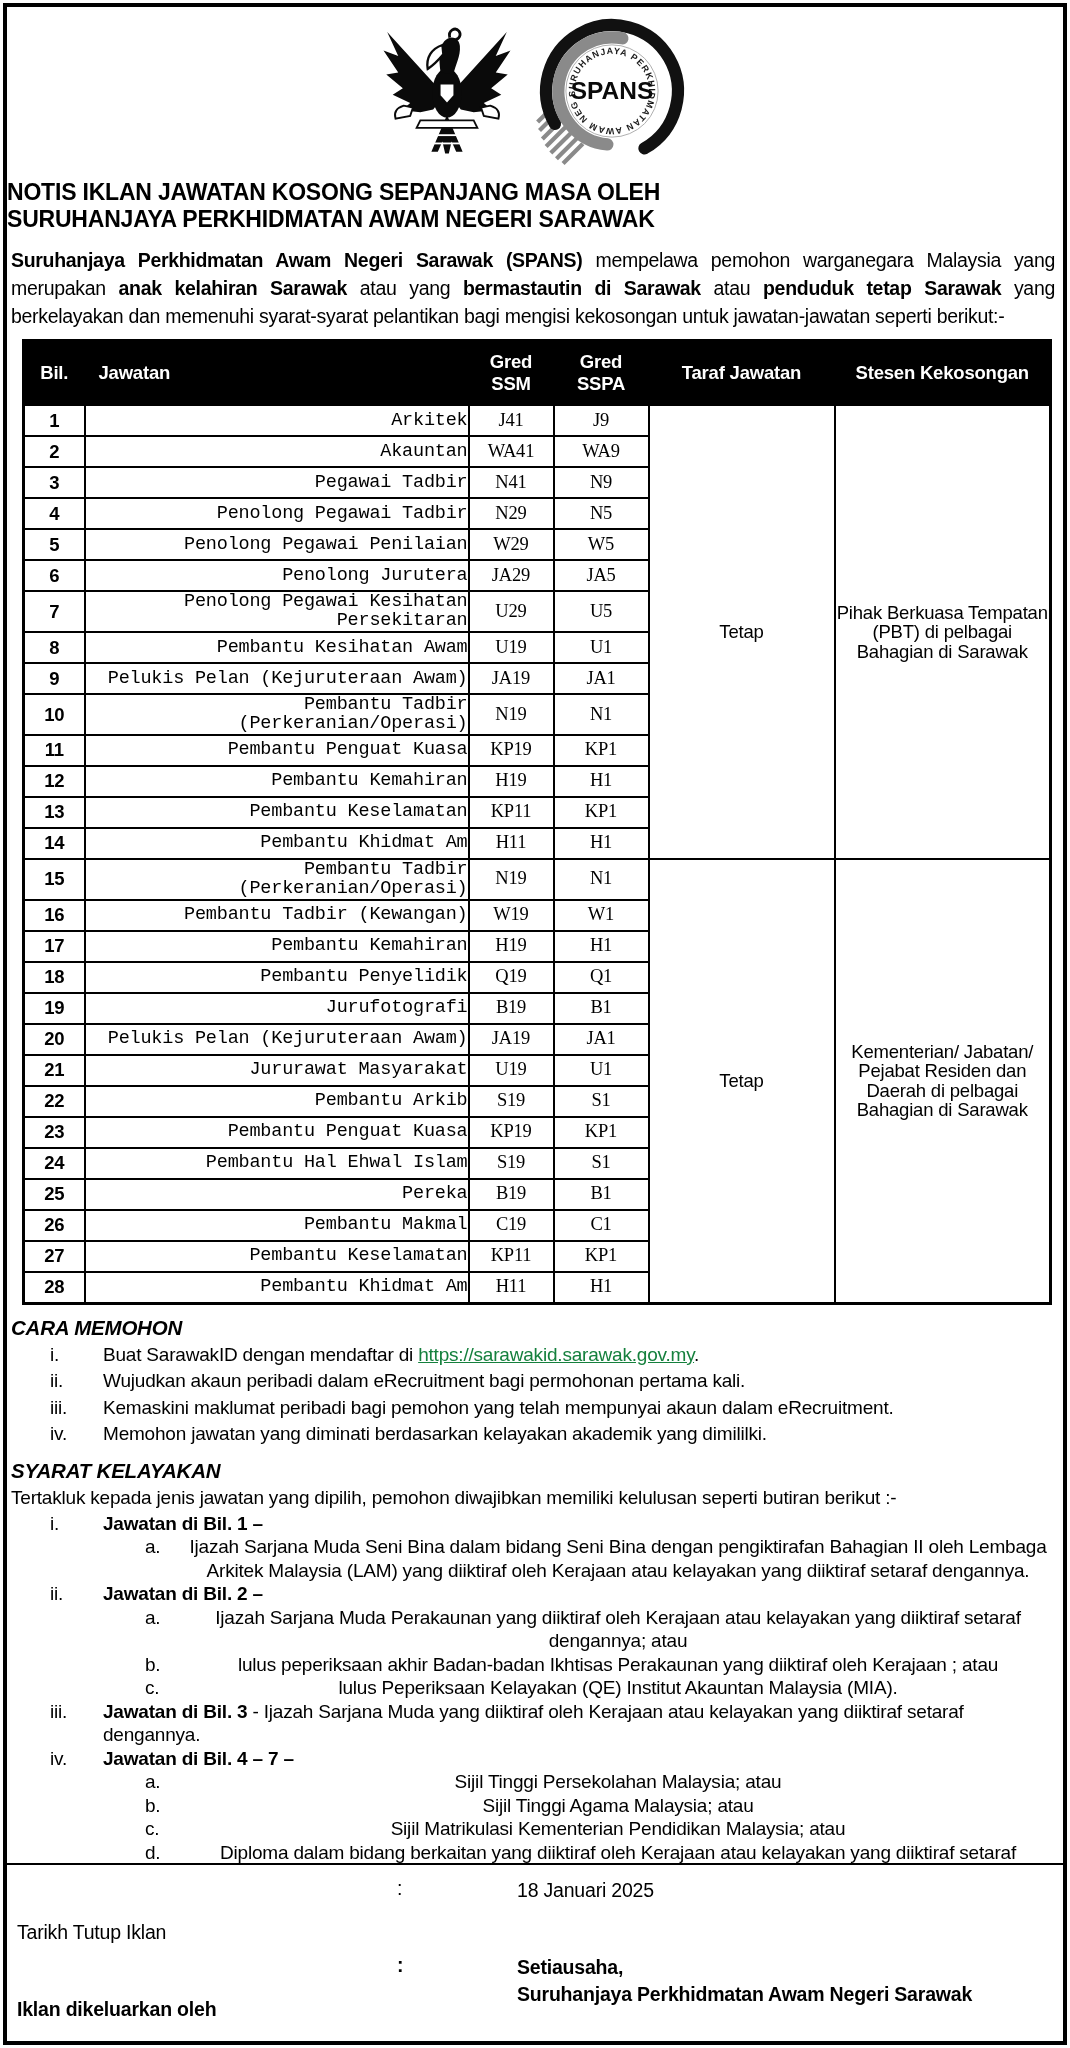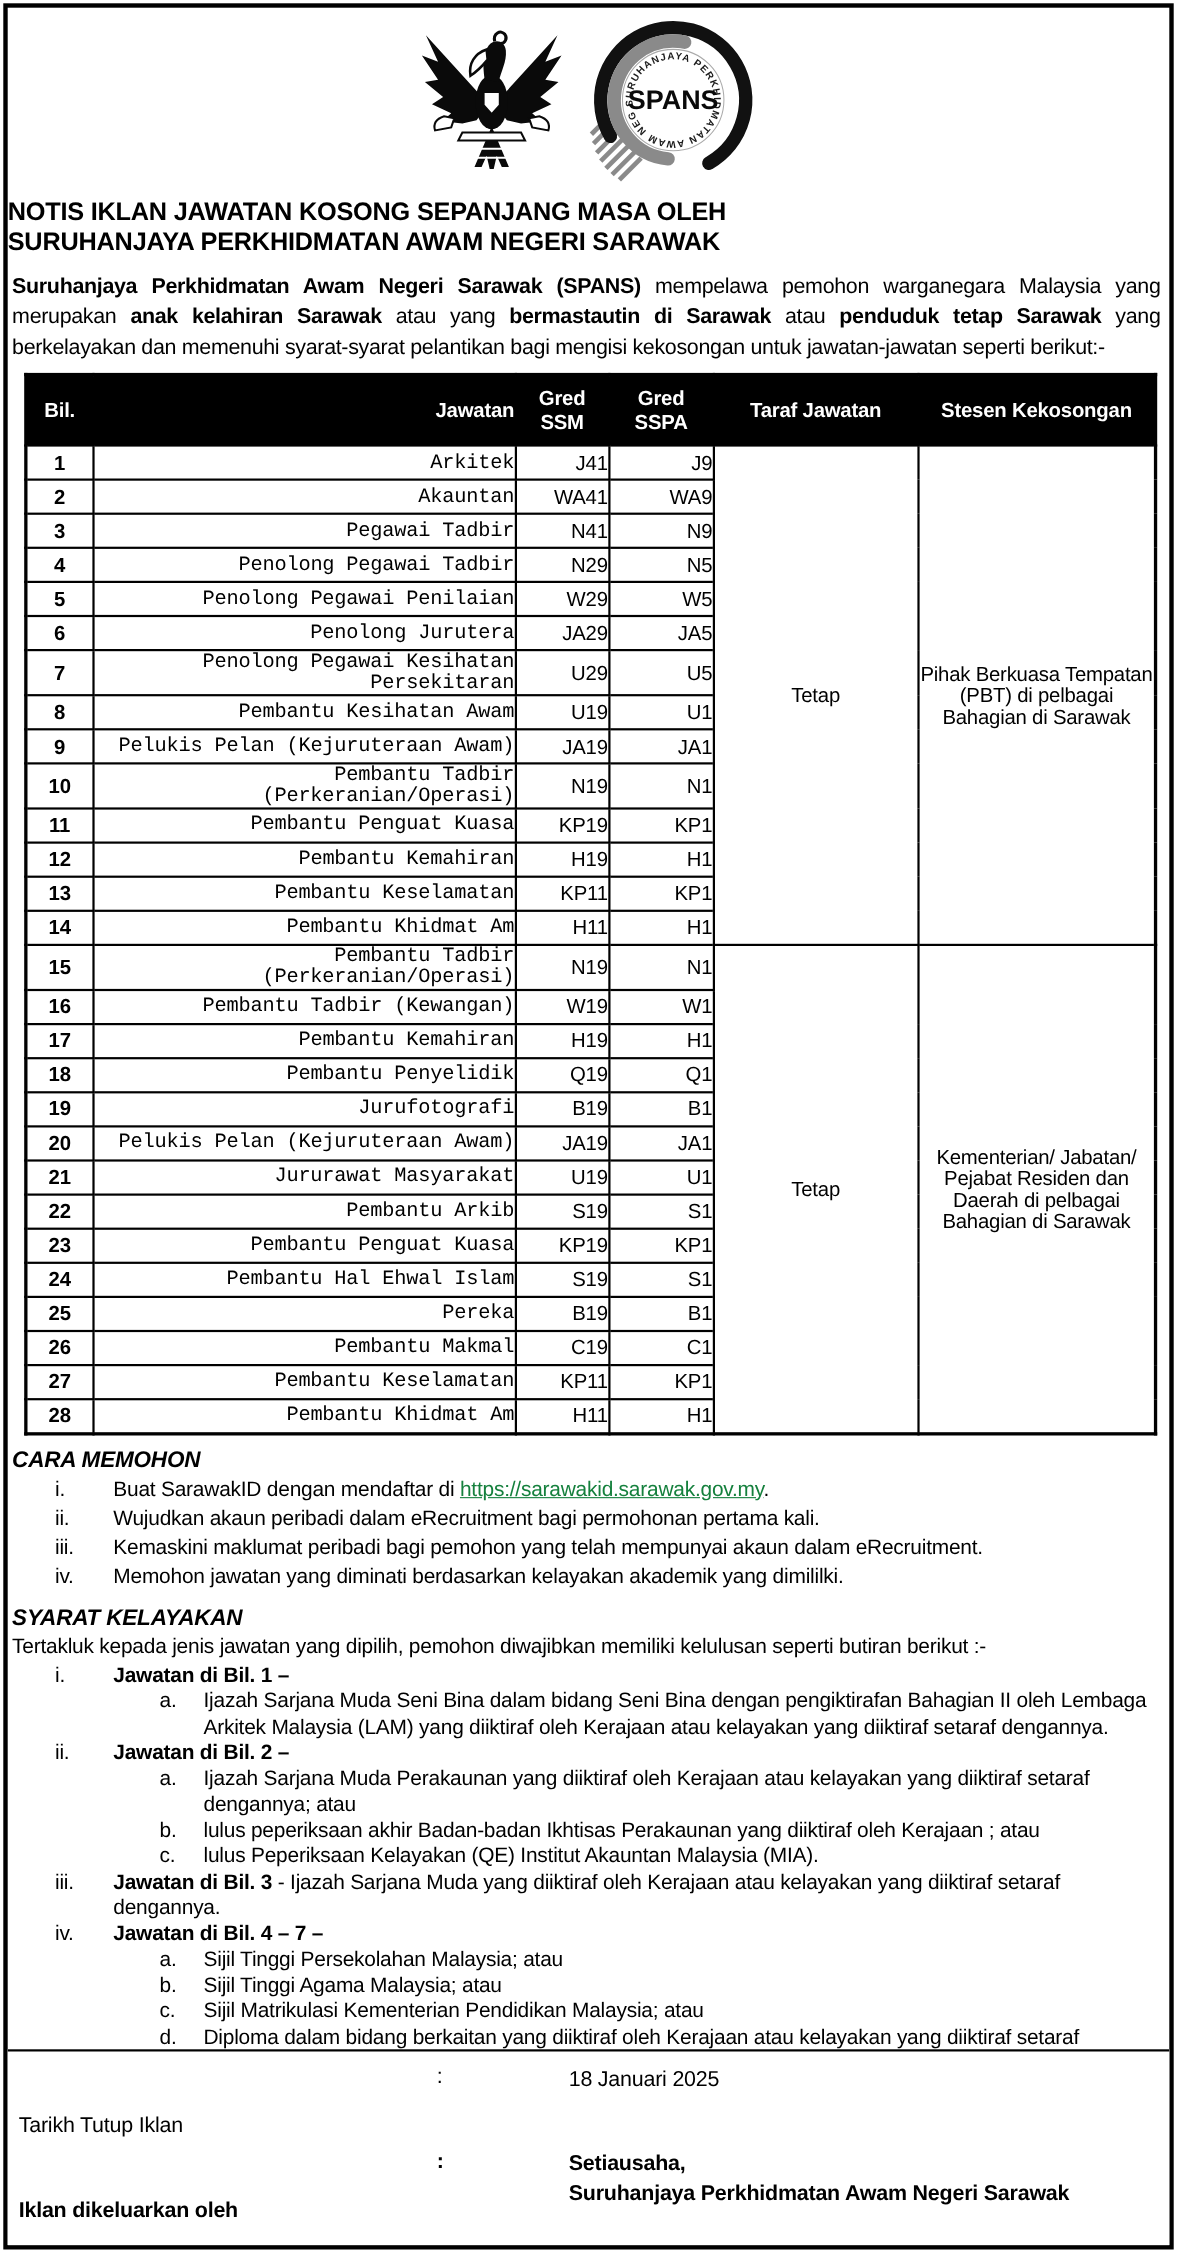--- a/index.html
+++ b/index.html
@@ -18,42 +18,42 @@
   .spans-svg{width:160px;height:160px;}
   
   .doc-title{margin-top:12px;text-align:left;font-weight:700;font-size:23px;line-height:27px;letter-spacing:-0.2px;}
   
   .intro{margin:13px 8px 0 4px;font-size:19.5px;line-height:28px;text-align:justify;letter-spacing:-0.3px;}
   .intro .b{font-weight:700;}
   
   table.vacancy{border-collapse:collapse;table-layout:fixed;width:1027px;margin:9px 0 0 15px;border:3px solid #000;font-size:18.5px;letter-spacing:-0.2px;}
   table.vacancy th,table.vacancy td{border:2px solid #000;padding:0;}
   table.vacancy thead th{background:#000;color:#fff;height:62px;font-weight:700;text-align:center;vertical-align:middle;}
-  table.vacancy thead th.h-jaw{text-align:right;padding-left:13px;}
+  table.vacancy thead th.h-jaw{text-align:left;padding-left:13px;}
   table.vacancy thead th.stack{white-space:pre-line;line-height:22px;}
   table.vacancy tbody td{height:29px;vertical-align:middle;line-height:1.05;}
   td.bil{text-align:center;font-weight:700;}
   td.jaw{padding-left:13px;text-align:right;font-family:Liberation Mono, monospace;}
-  td.grade{text-align:right;}
+  td.grade{text-align:center;font-family:Liberation Serif, serif;}
   td.merged{text-align:center;vertical-align:middle;padding:0 14px;line-height:26px;}
   
   .sec-heading{margin:11px 0 2px 4px;font-size:20.5px;font-weight:700;letter-spacing:-0.2px;font-style:italic;}
   .list-row{display:flex;font-size:19px;letter-spacing:-0.2px;}
   .cara-list .list-row{line-height:26.5px;}
   .cara-list{margin-left:43px;margin-right:10px;}
   .roman{flex:0 0 53px;}
   .item-text{flex:1;}
   .doc-link{color:#15803d;text-decoration:underline;}
   .syarat-intro{margin:1px 8px 0 4px;font-size:19px;line-height:26px;letter-spacing:-0.2px;}
   .syarat-list{margin-left:43px;margin-right:12px;margin-top:1px;}
   .syarat-list .list-row{line-height:23.5px;}
   .syarat-item-title{font-weight:700;}
   .sub-row{display:flex;line-height:23.5px;}
   .sub-letter{flex:0 0 40px;margin-left:42px;}
-  .sub-text{flex:1;}
+  .sub-text{flex:1;text-align:center;}
   
   .footer{position:absolute;left:0;right:0;bottom:0;background:#fff;border-top:2px solid #000;padding:12px 0 10px 10px;font-size:19.5px;letter-spacing:-0.2px;}
   .f-row{display:flex;margin-bottom:10px;}
   .f-row.bold{font-weight:700;}
   .f-label{flex:0 0 380px;margin-top:44px;}
   .f-colon{flex:0 0 120px;}
   .f-value div{line-height:27px;}
 </style>
 </head>
 <body>

